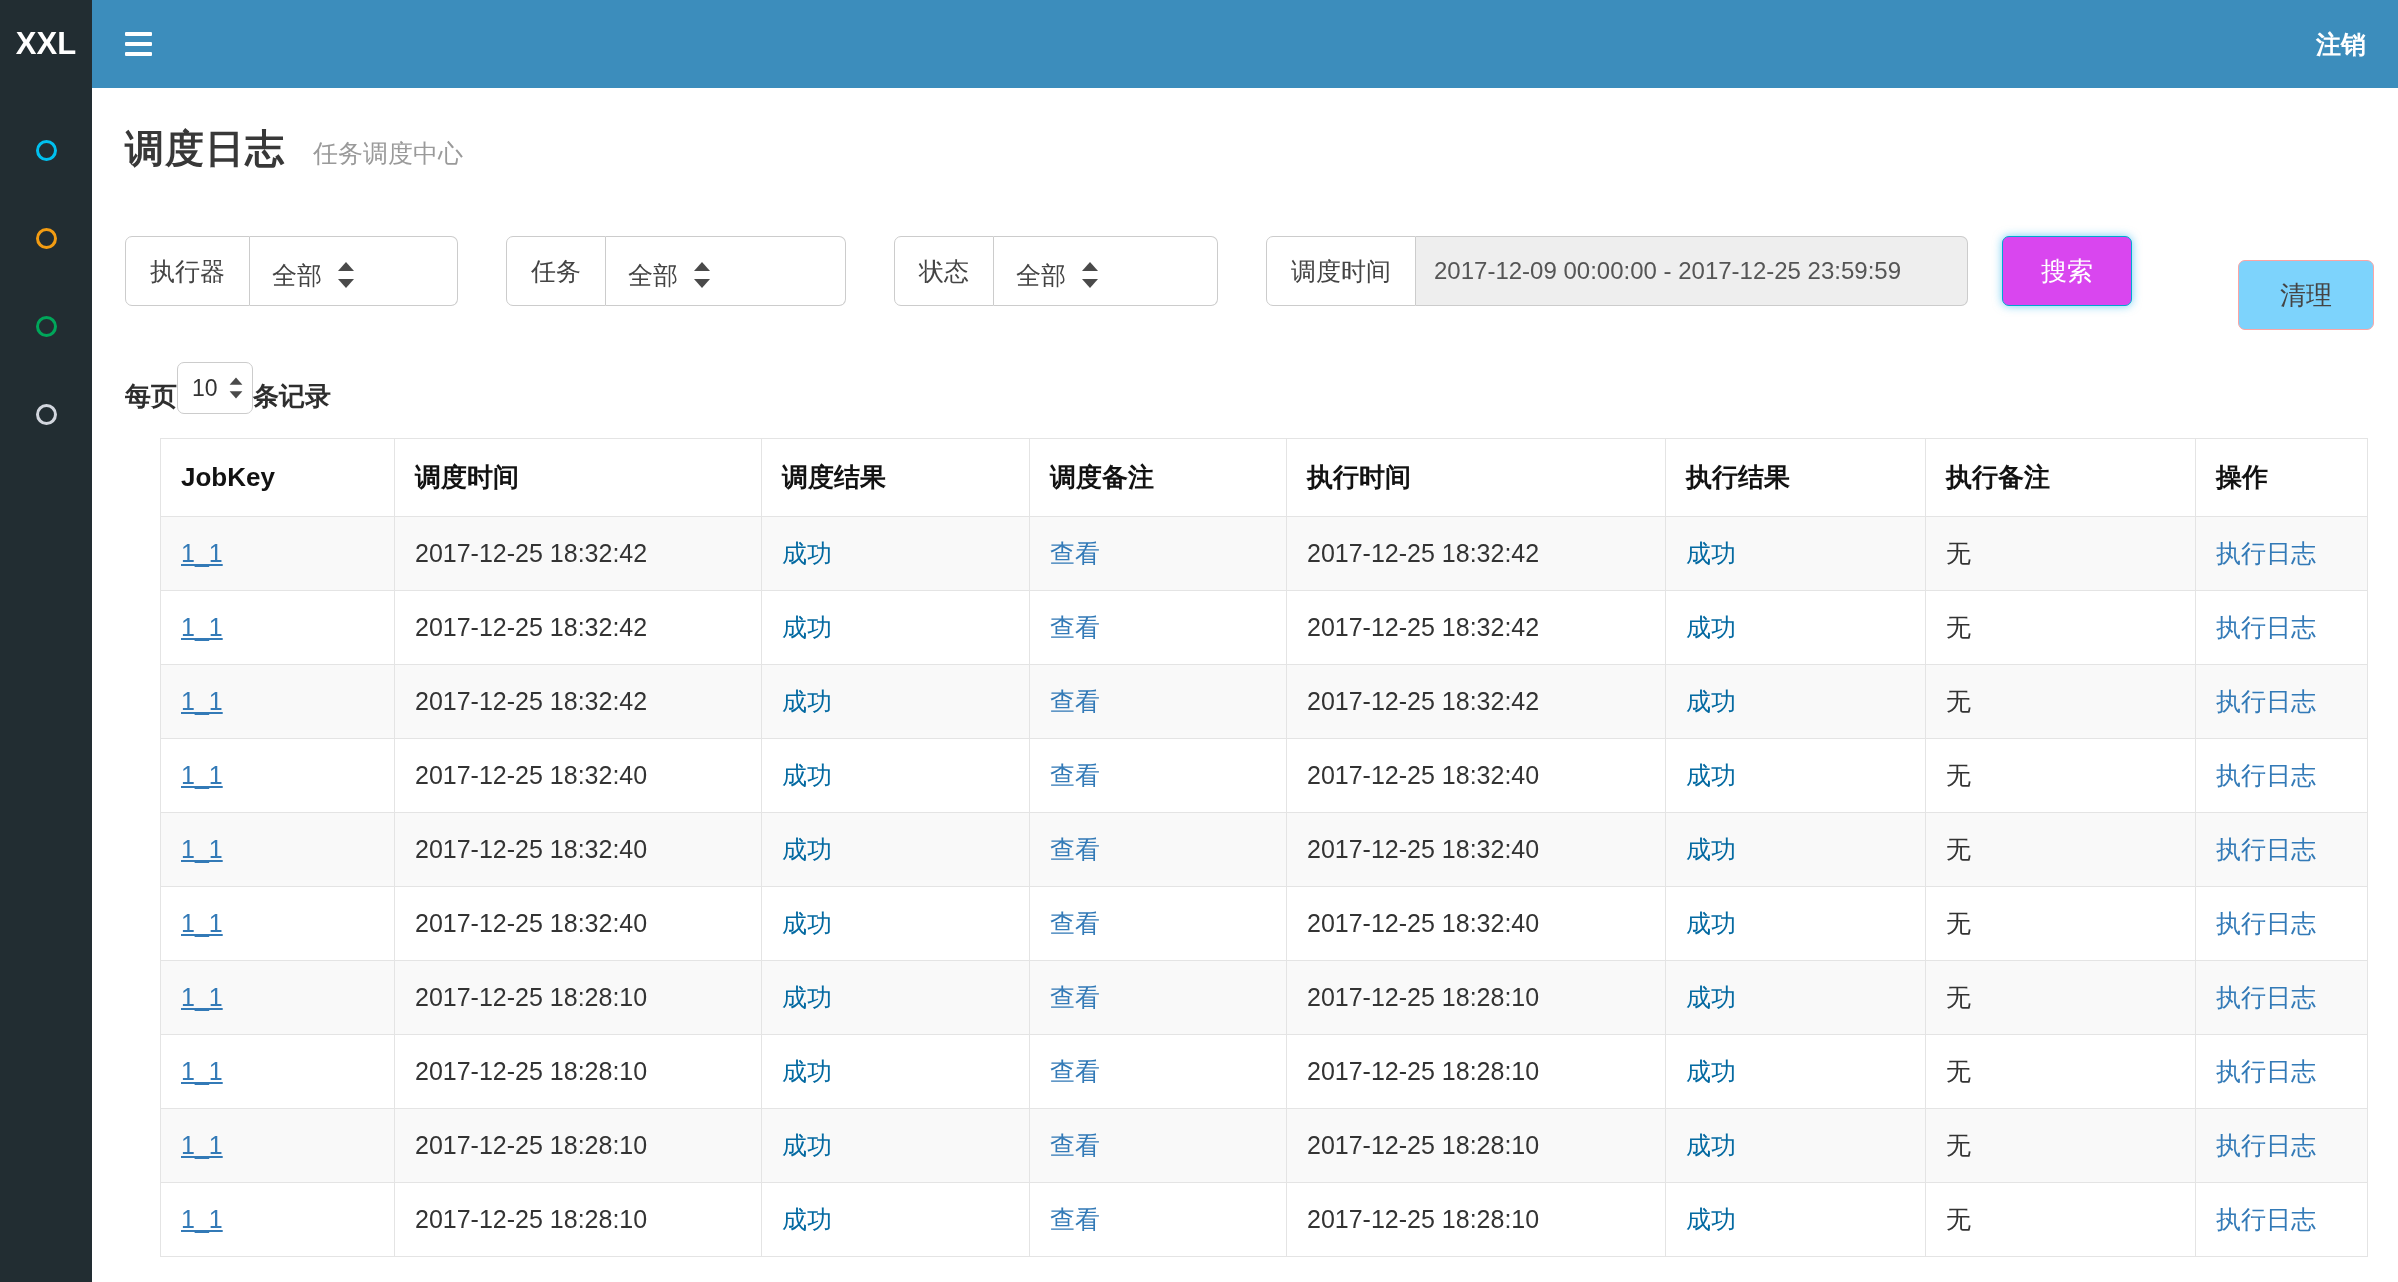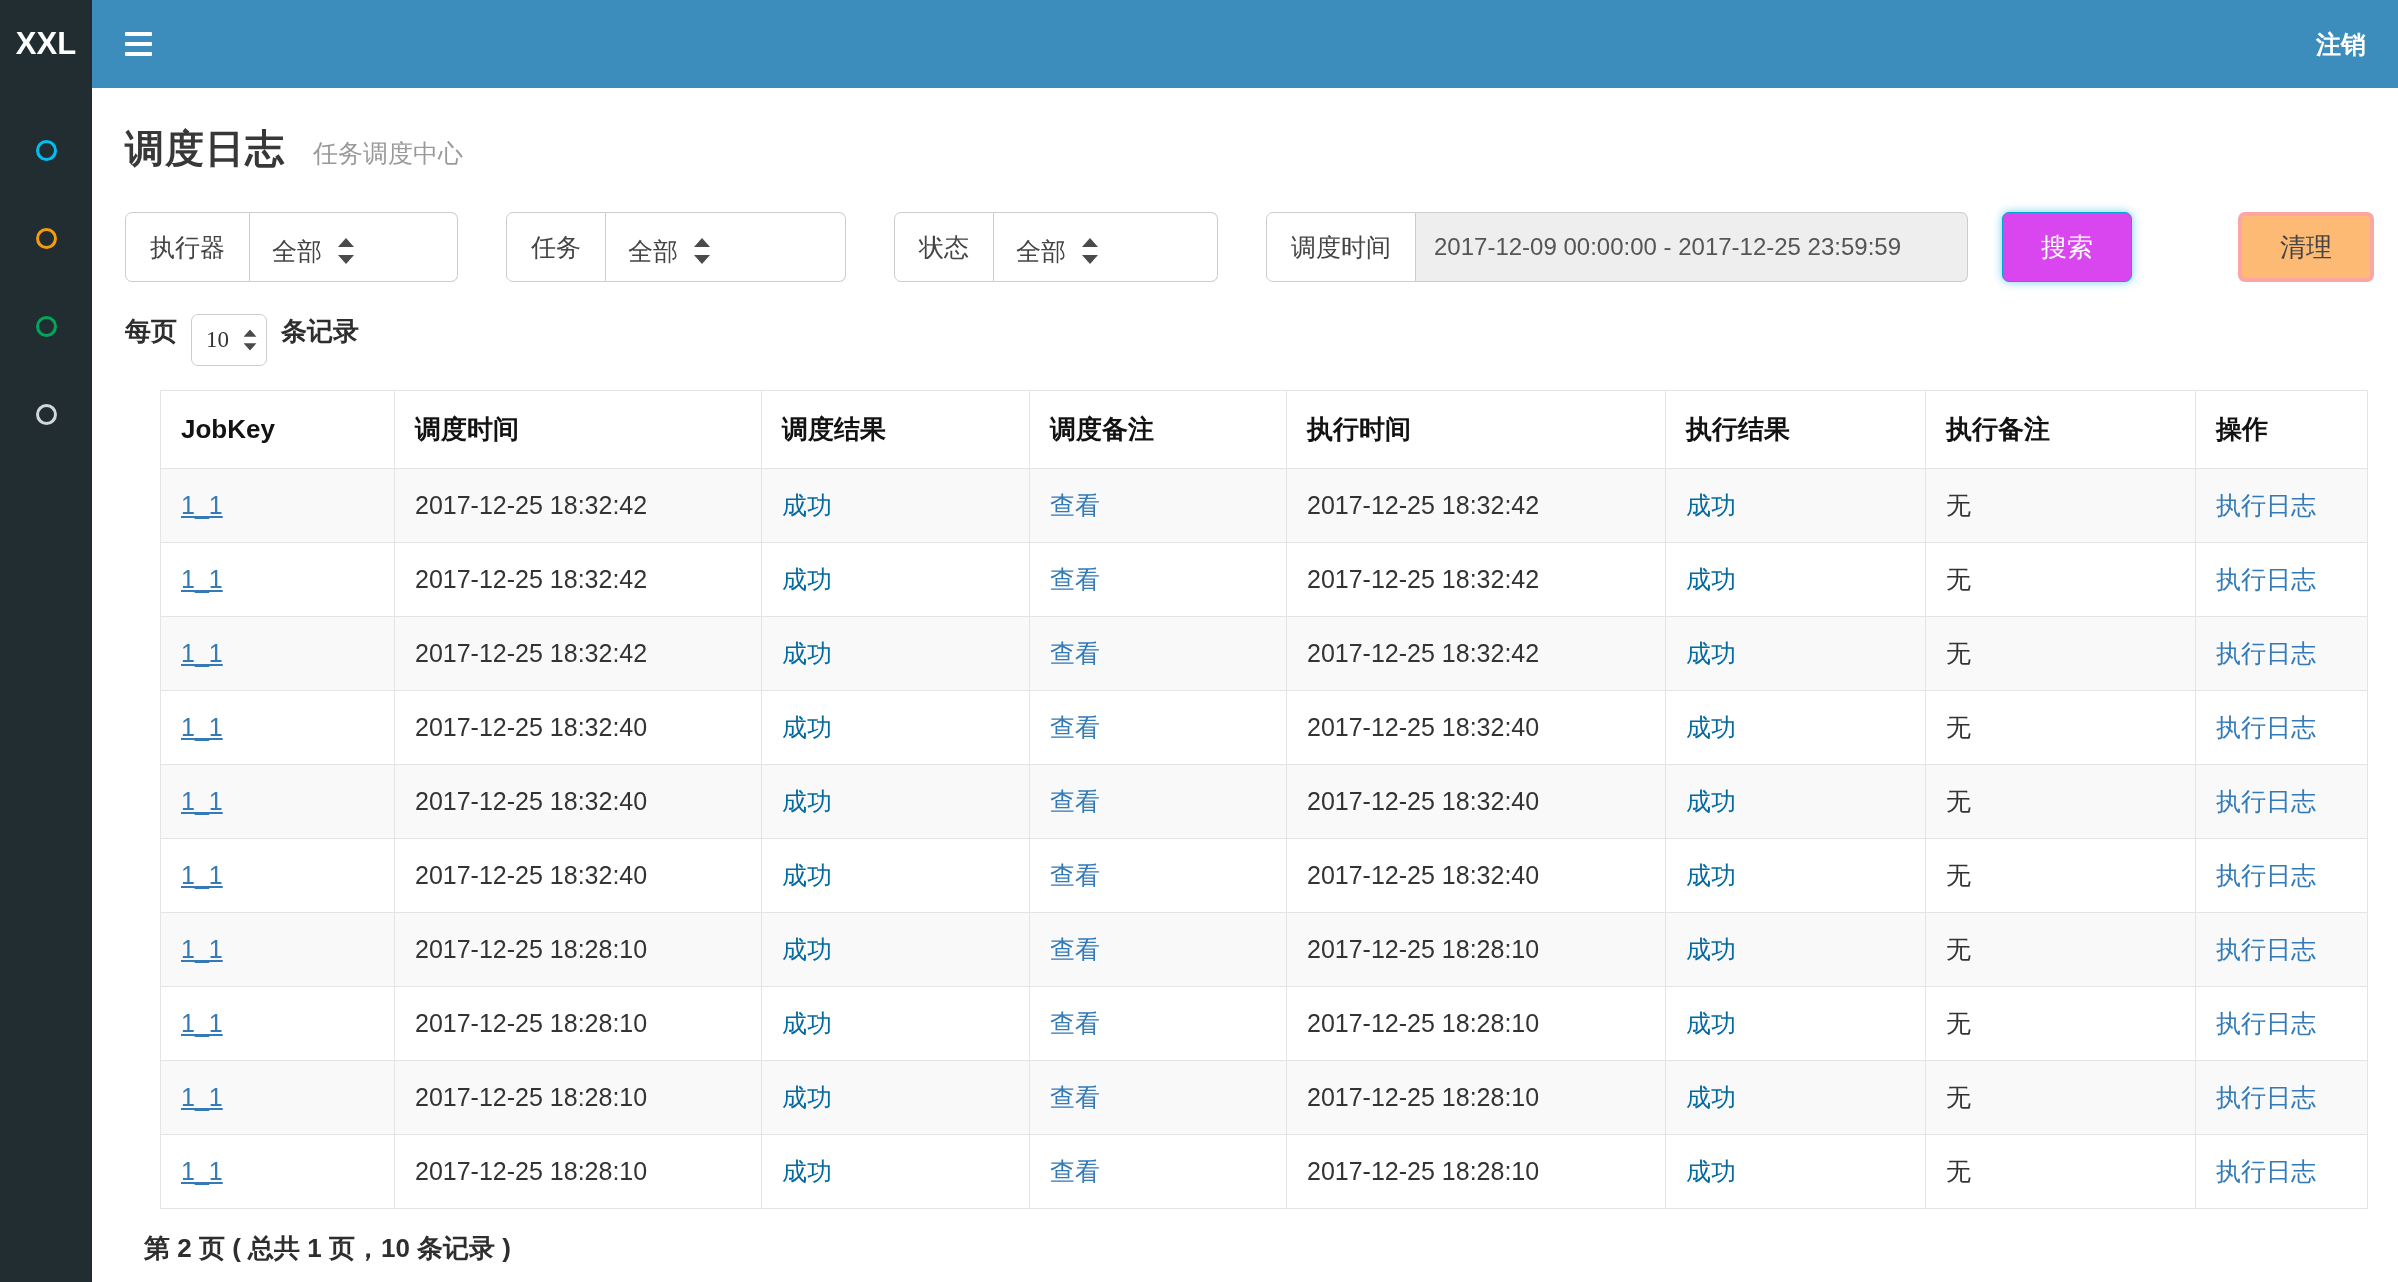--- a/index.html
+++ b/index.html
@@ -33,24 +33,24 @@
     background:#fff;padding:8px 16px 0 22px;font-size:25px;color:#444;border-radius:0 7px 7px 0;cursor:pointer;}
   .stepper{width:16px;height:28px;position:relative;display:inline-block;flex:0 0 auto;margin-left:16px;}
   .stepper::before,.stepper::after{content:"";position:absolute;left:0;border-left:8px solid transparent;border-right:8px solid transparent;}
   .stepper::before{top:1px;border-bottom:9px solid #4a4a4a;}
   .stepper::after{bottom:1px;border-top:9px solid #4a4a4a;}
   .time-input{flex:1;display:flex;align-items:center;border:1px solid #ccc;border-left:none;background:#eee;
     padding:0 18px;font-size:24px;color:#555;border-radius:0 7px 7px 0;cursor:pointer;white-space:nowrap;}
   .btn{height:70px;display:flex;align-items:center;justify-content:center;font-size:26px;border-radius:7px;cursor:pointer;}
   .btn-search{width:130px;margin-left:34px;background:#d946ef;border:1px solid #00a7d0;color:#fff;
     box-shadow:0 0 10px rgba(0,166,230,.55);}
-  .btn-clear{width:136px;margin-left:auto;margin-right:0;background:#fdba74;border:4px solid #fca5a5;color:#444;}
-
-  
-  .page-size{margin-top:32px;display:flex;align-items:flex-start;gap:14px;font-size:26px;font-weight:700;color:#2e2e2e;font-family:Liberation Serif, serif;}
+  .btn-clear{width:136px;margin-left:auto;margin-right:0;background:#7dd3fc;border:1px solid #fca5a5;color:#444;margin-top:48px;}
+
+  
+  .page-size{margin-top:32px;display:flex;align-items:flex-end;font-size:26px;font-weight:700;color:#2e2e2e;}
   .sel-small{display:flex;align-items:center;justify-content:space-between;height:52px;width:76px;border:1px solid #ccc;
     border-radius:7px;background:#fff;padding:0 8px 0 14px;font-size:23px;font-weight:400;color:#333;cursor:pointer;}
   .sel-small .stepper{transform:scale(.8);margin-left:4px;}
 
   
   .table-wrap{margin:24px 0 0 19px;}
   table{border-collapse:collapse;width:2207px;table-layout:fixed;background:#fff;margin-left:16px;}
   th,td{border:1px solid #e4e4e4;text-align:left;vertical-align:middle;overflow:hidden;white-space:nowrap;}
   th{height:78px;padding:0 20px;font-size:26px;font-weight:700;color:#121212;background:#fff;}
   td{height:74px;padding:0 20px;font-size:25px;color:#333;}

